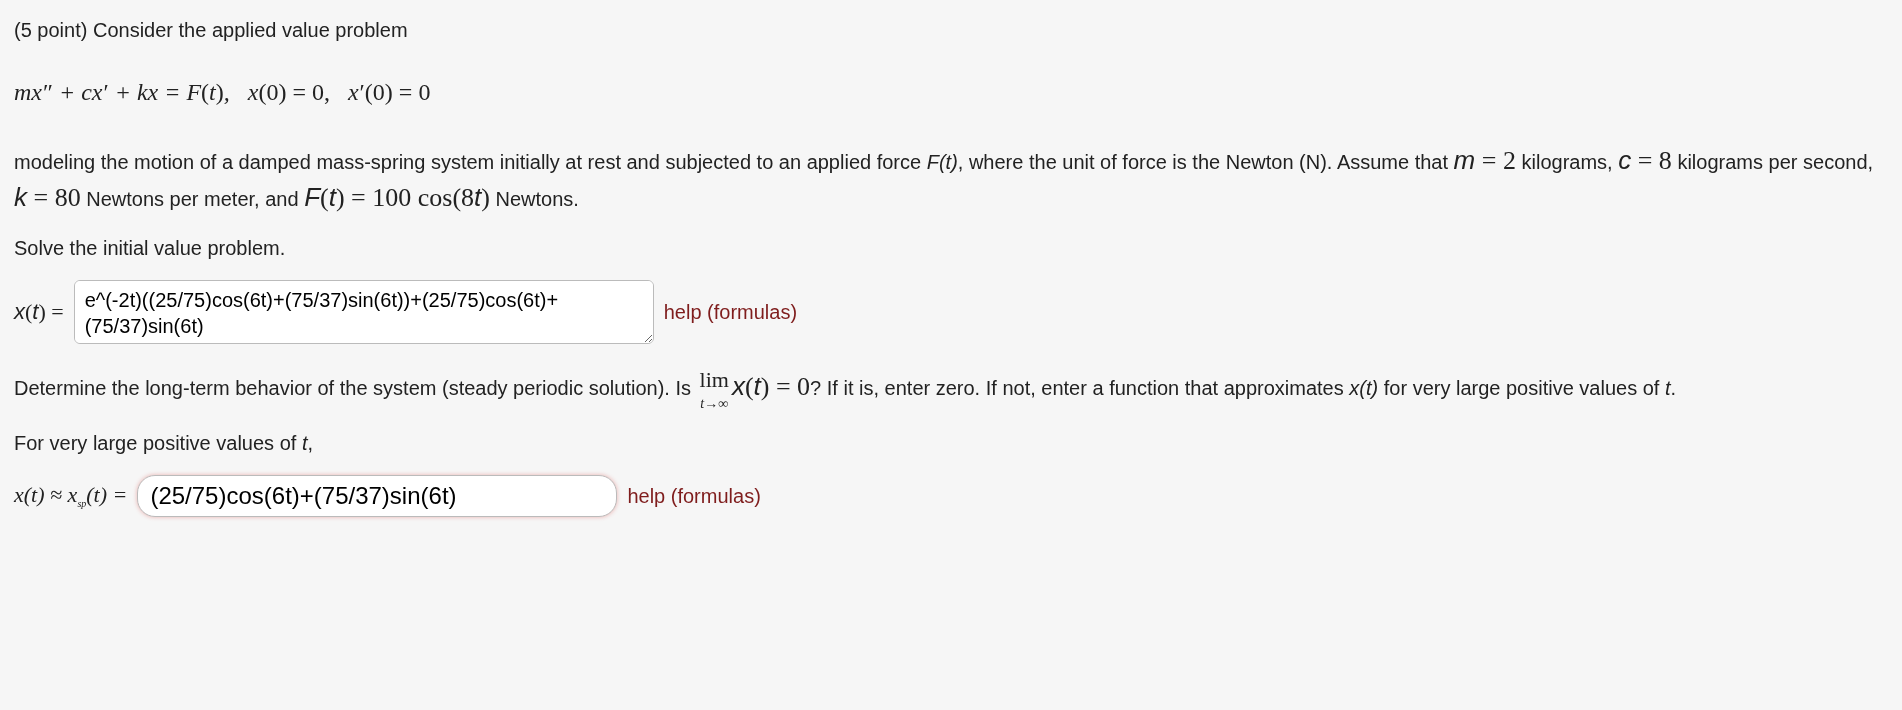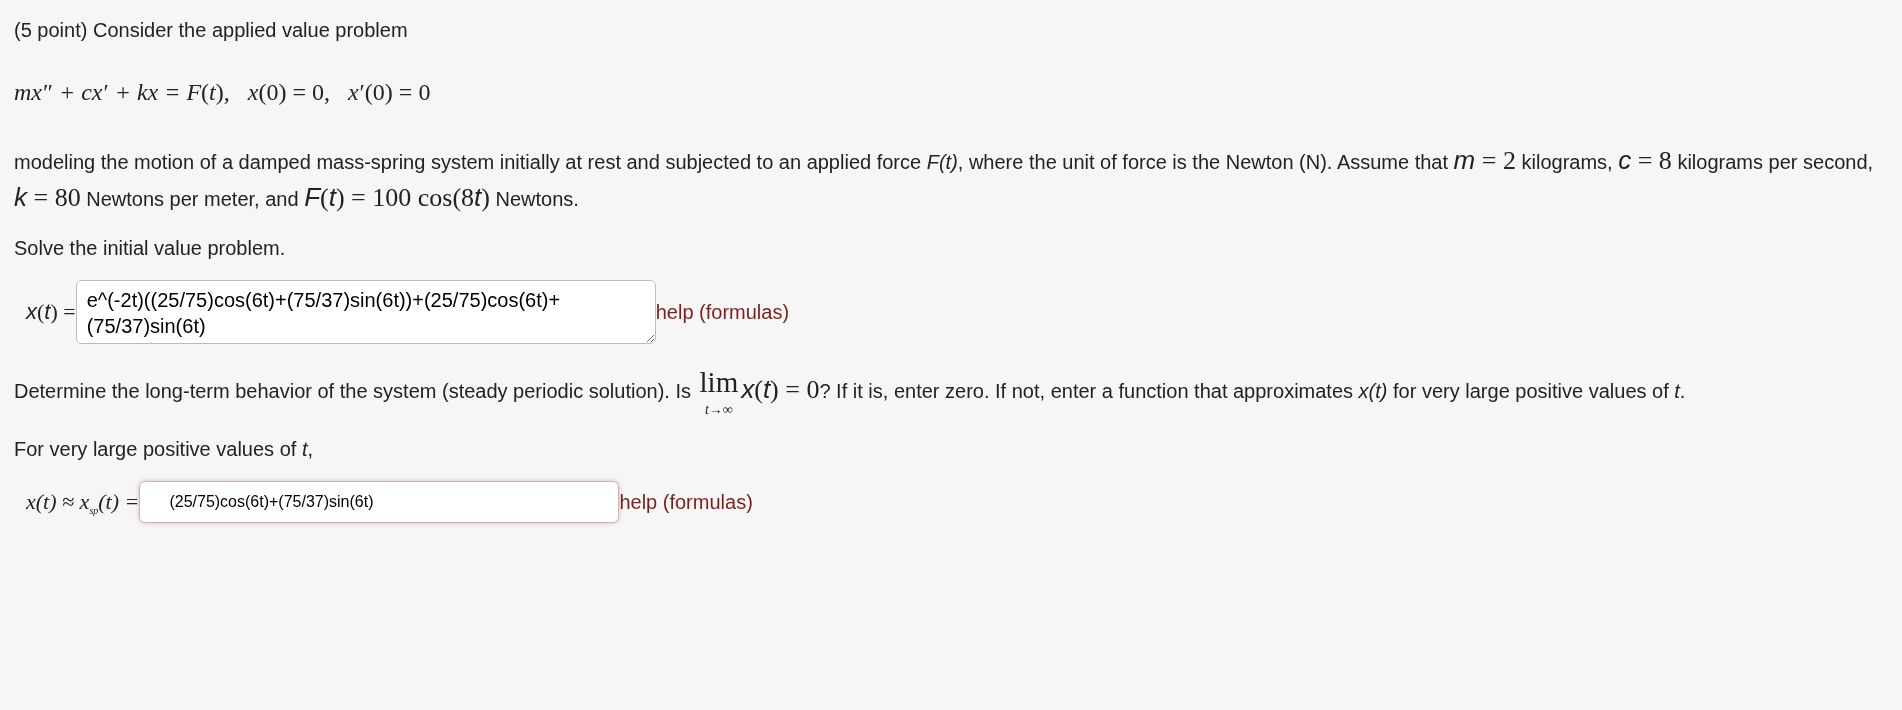--- a/index.html
+++ b/index.html
@@ -19,41 +19,42 @@
       font-size: 24px;
       font-style: italic;
       padding: 14px 0 24px 0;
     }
     .center-eq .upright { font-style: normal; }
     .center-eq .prime { font-style: normal; padding-left:1px;}
     p { margin: 8px 0 18px 0; }
     .answer-row {
       display: flex;
       align-items: center;
-      margin: 12px 0 24px 12px;
+      gap: 10px;
+      margin: 12px 0 24px 0;
     }
     .lhs { font-family: "Times New Roman", serif; font-size: 22px; font-style: italic; white-space: nowrap; }
     .lhs .upright { font-style: normal; }
     textarea.answer-input {
       font-family: Arial, sans-serif;
       font-size: 20px;
       padding: 6px 10px;
       border: 1px solid #bbb;
       border-radius: 6px;
       width: 580px;
       height: 64px;
       resize: both;
       line-height: 1.3;
     }
     input.answer-input-single {
       font-family: Arial, sans-serif;
-      font-size: 16px;
-      padding: 8px 29px;
+      font-size: 24px;
+      padding: 8px 12px;
       border: 1px solid #bbb;
-      border-radius: 6px;
+      border-radius: 18px;
       width: 480px;
       height: 42px;
     }
     .invalid {
       border: 2px solid #d94a46;
       box-shadow: 0 0 4px rgba(217,74,70,0.4);
     }
     .help-link {
       color: #7f1d1d;
       font-size: 20px;
@@ -62,21 +63,21 @@
     }
     .limfrac {
       display: inline-block;
       vertical-align: middle;
       text-align: center;
       font-family: "Times New Roman", serif;
       font-style: normal;
       line-height: 1;
       margin: 0 3px;
     }
-    .limfrac .top { font-size: 29px; }
+    .limfrac .top { font-size: 22px; }
     .limfrac .bot { font-size: 14px; font-style: italic; }
     .sub { font-size: 10px; font-style: italic; vertical-align: sub; }
   </style>
 </head>
 <body>
 
 <p>
   <span>(5 point)</span>
   <span>Consider the applied value problem</span>
 </p>

